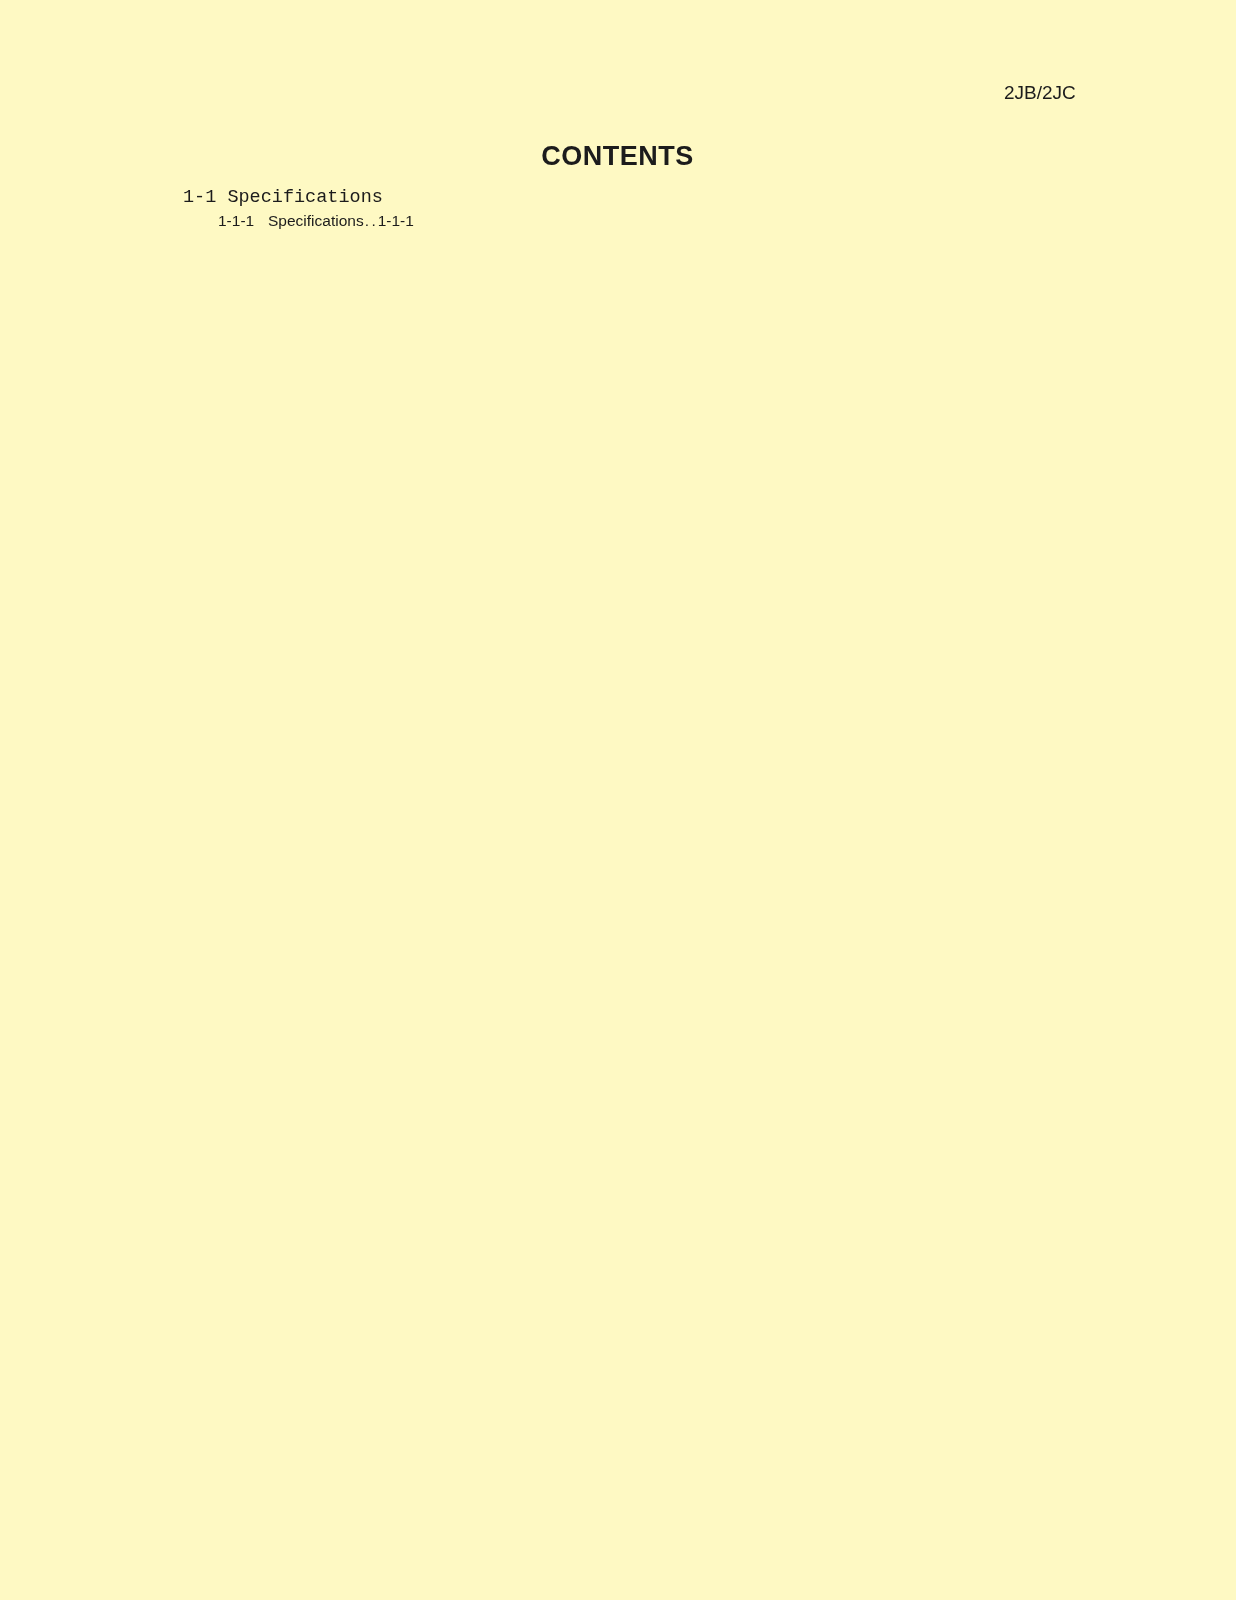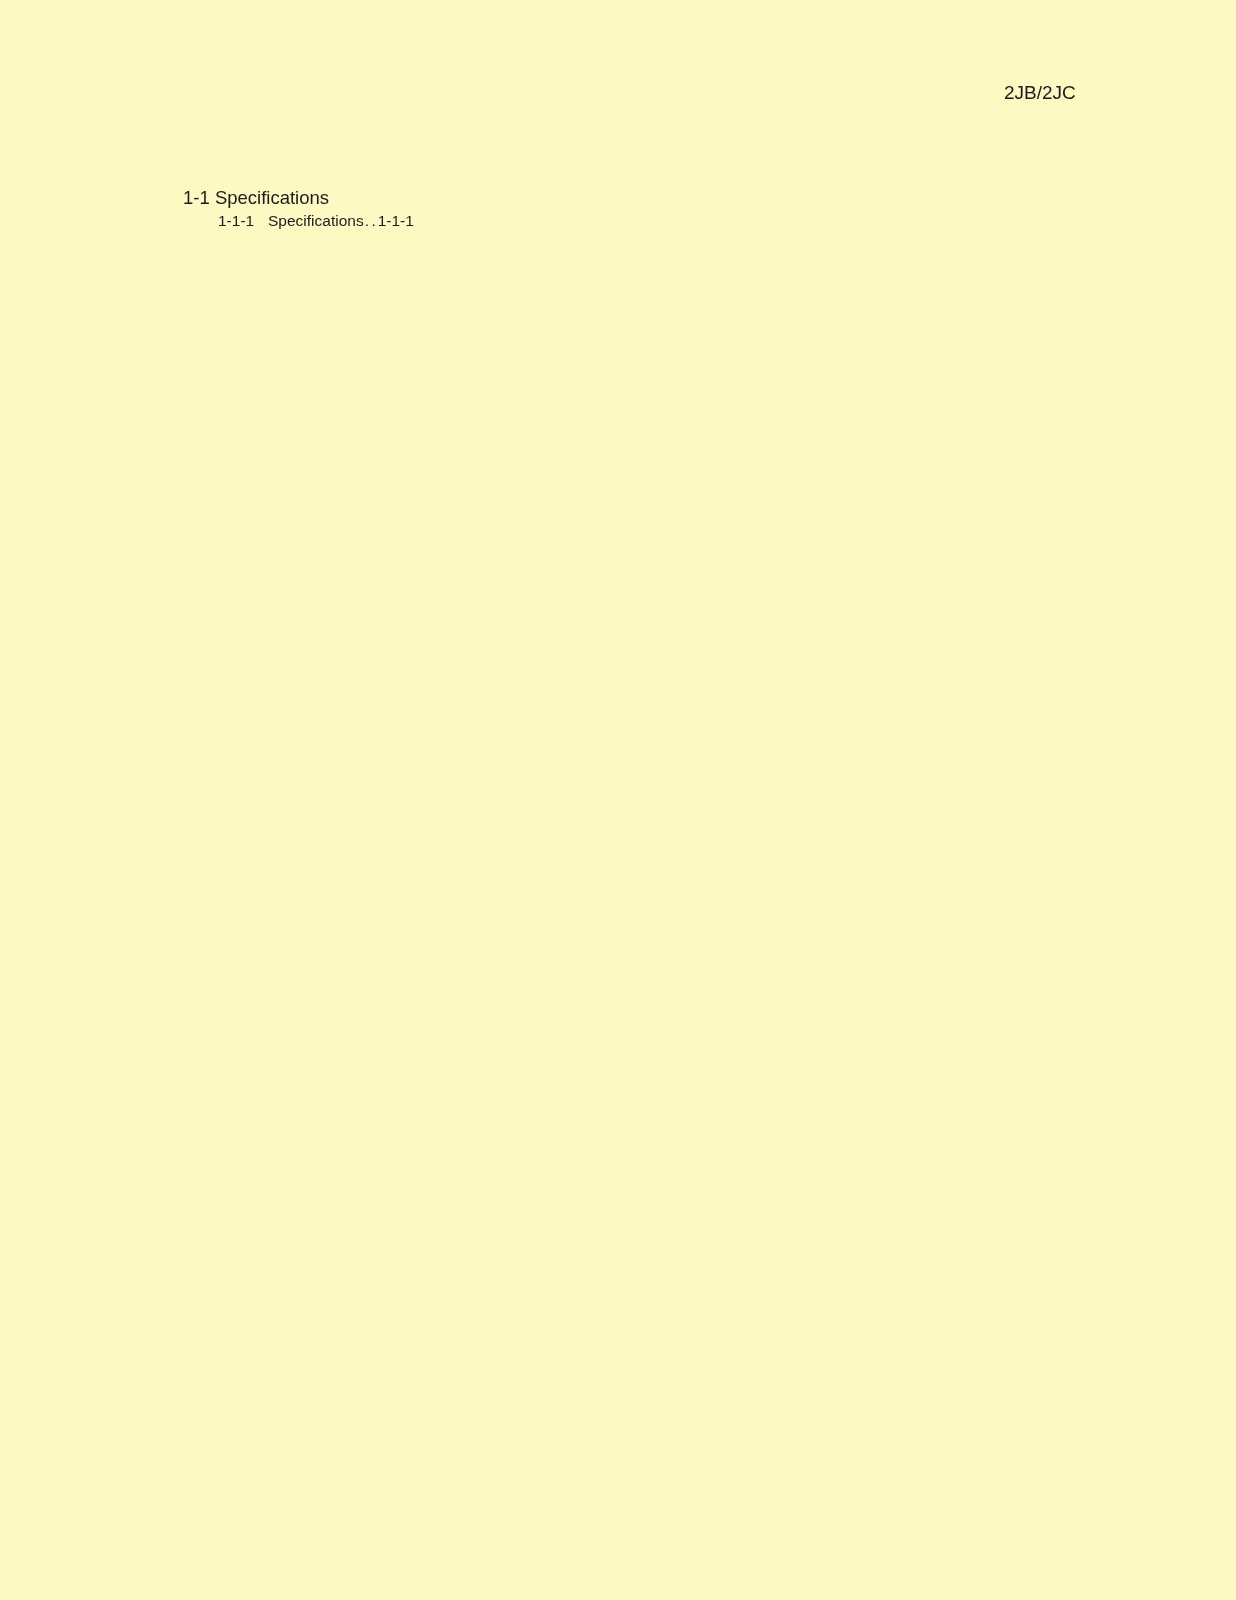--- a/index.html
+++ b/index.html
@@ -29,20 +29,21 @@
   .toc {
     position:absolute;
     left:183px; top:185px; width:892px;
   }
   .sec-heading {
     margin:0;
     font-size:18.5px;
     font-weight:normal;
     line-height:26px;
     white-space:pre;
+    font-family:Liberation Mono, monospace;
   }
   .row {
     display:flex;
     align-items:baseline;
     font-size:15.5px;
     line-height:20.7px;
     padding-left:35px;
   }
   .row .num { flex:none; white-space:pre; }
   .row.lvl1 .num { width:50px; }
@@ -72,20 +73,21 @@
     text-decoration:underline;
   }
 </style>
 </head>
 <body>
 
 <div class="page">
 
   <div class="doc-code">2JB/2JC</div>
 
+  <h1 class="title">CONTENTS</h1>
 
   <div class="toc" id="toc">
   <section class="toc-section">
     <h2 class="sec-heading">1-1 Specifications</h2>
     <div class="entries">
   <div class="row lvl1">
     <span class="num">1-1-1</span>
     <span class="txt">Specifications</span>
     <span class="dots"></span>
     <span class="page">1-1-1</span>

